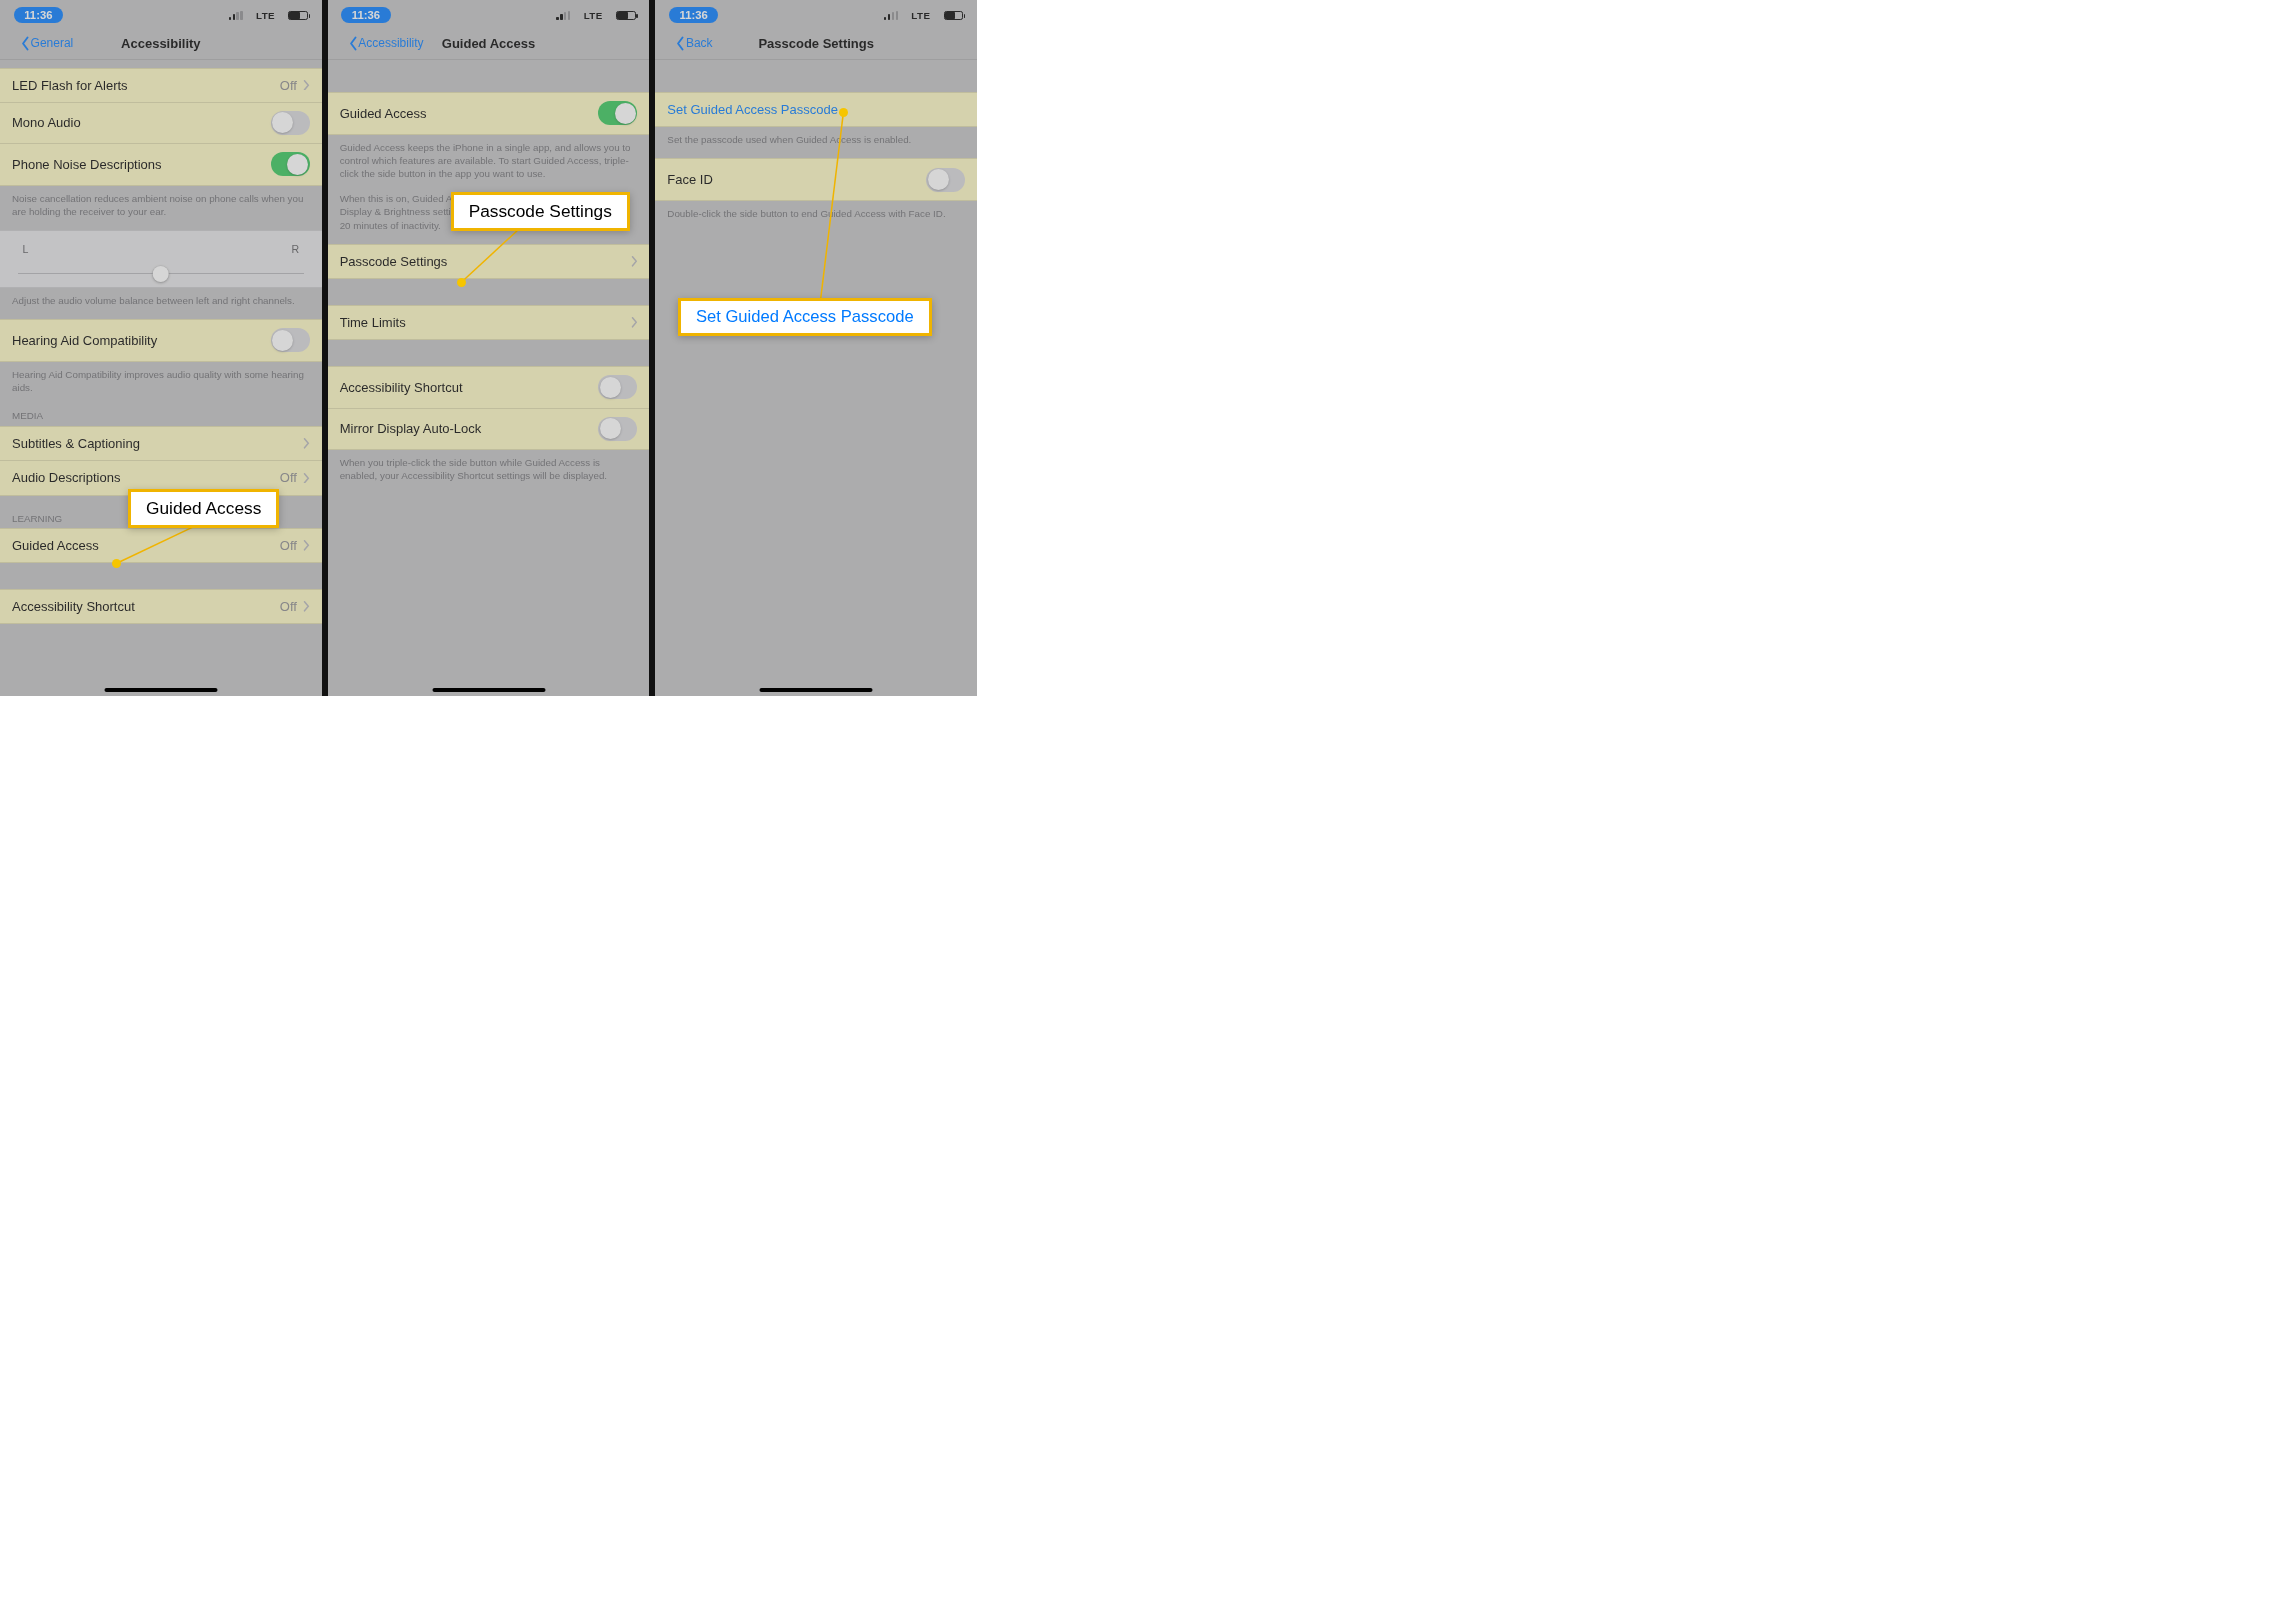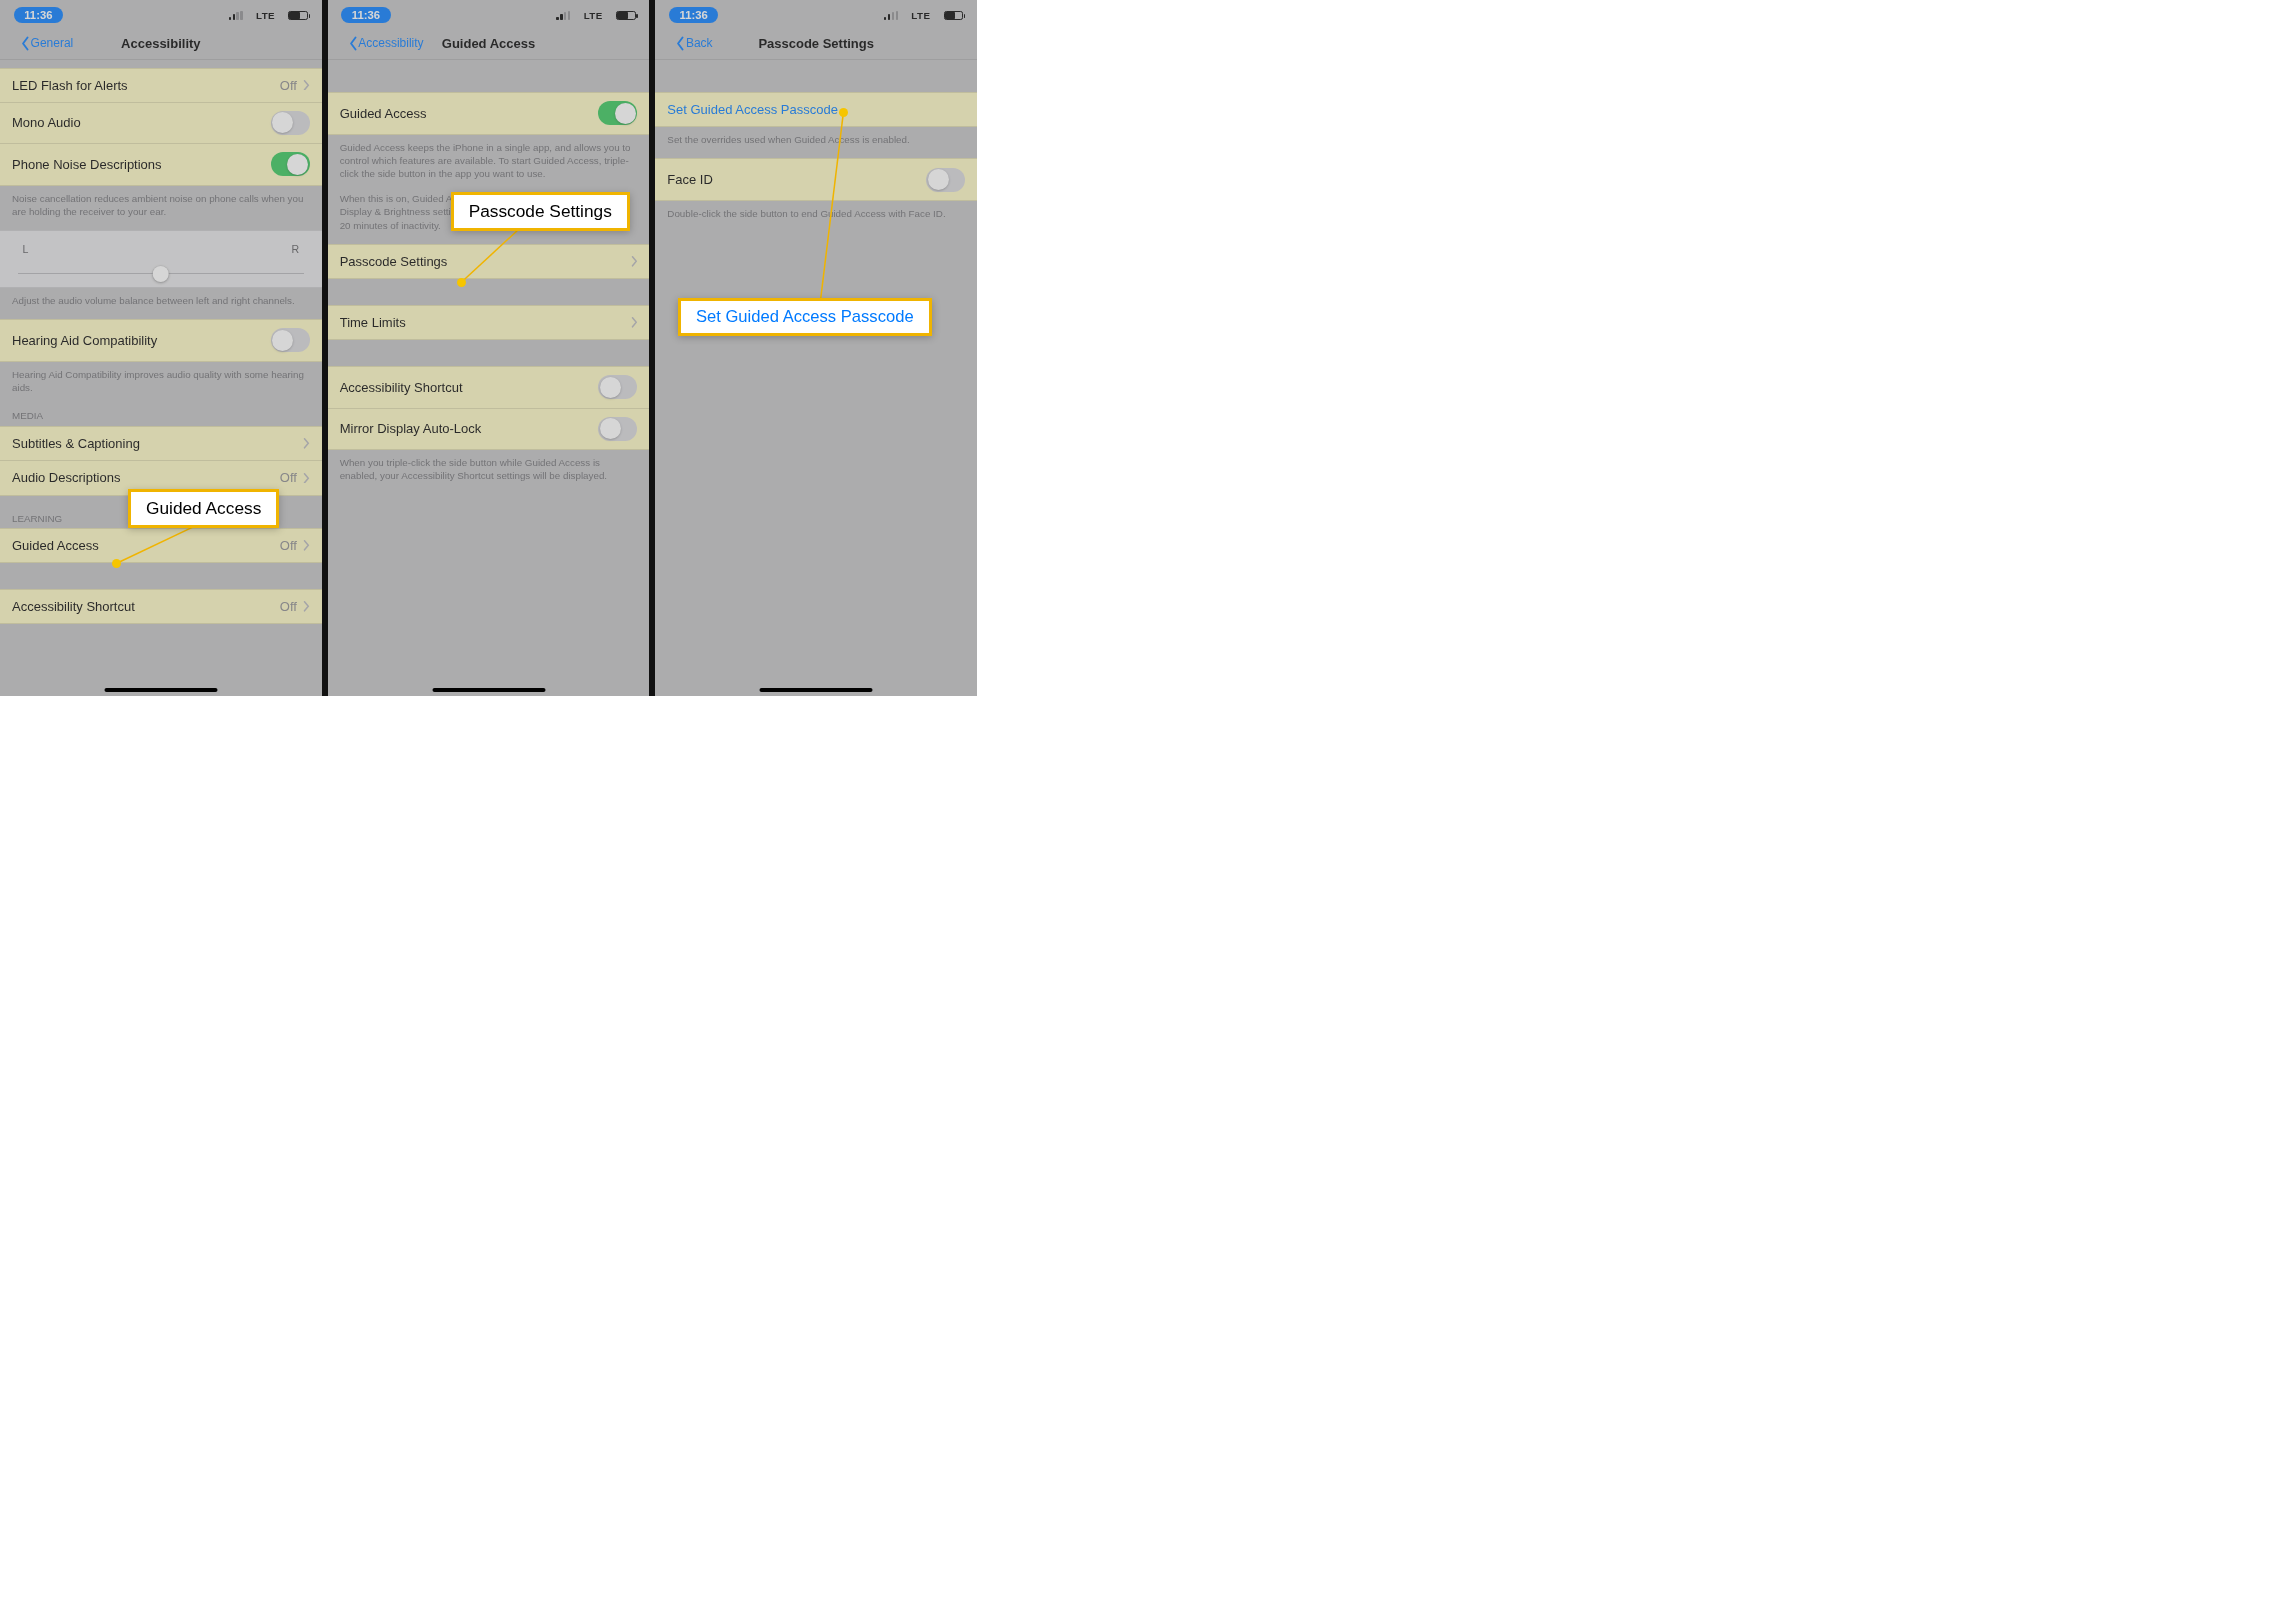--- a/index.html
+++ b/index.html
@@ -416,21 +416,21 @@
         </svg>
       <span>Back</span>
     </span>
     <span class="title">Passcode Settings</span>
   </div>
   <div class="content">
     <div style="height:32px"></div>
     <div class="cell first">
       <span class="link">Set Guided Access Passcode</span>
     </div>
-    <div class="footer-label">Set the overrides used when Guided Access is enabled.</div>
+    <div class="footer-label">Set the passcode used when Guided Access is enabled.</div>
 
     <div class="cell first">
       <span>Face ID</span>
       <span class="right">
           <span class="toggle">
             <span class="knob"></span>
           </span>
         </span>
     </div>
     <div class="footer-label">Double-click the side button to end Guided Access with Face ID.</div>

